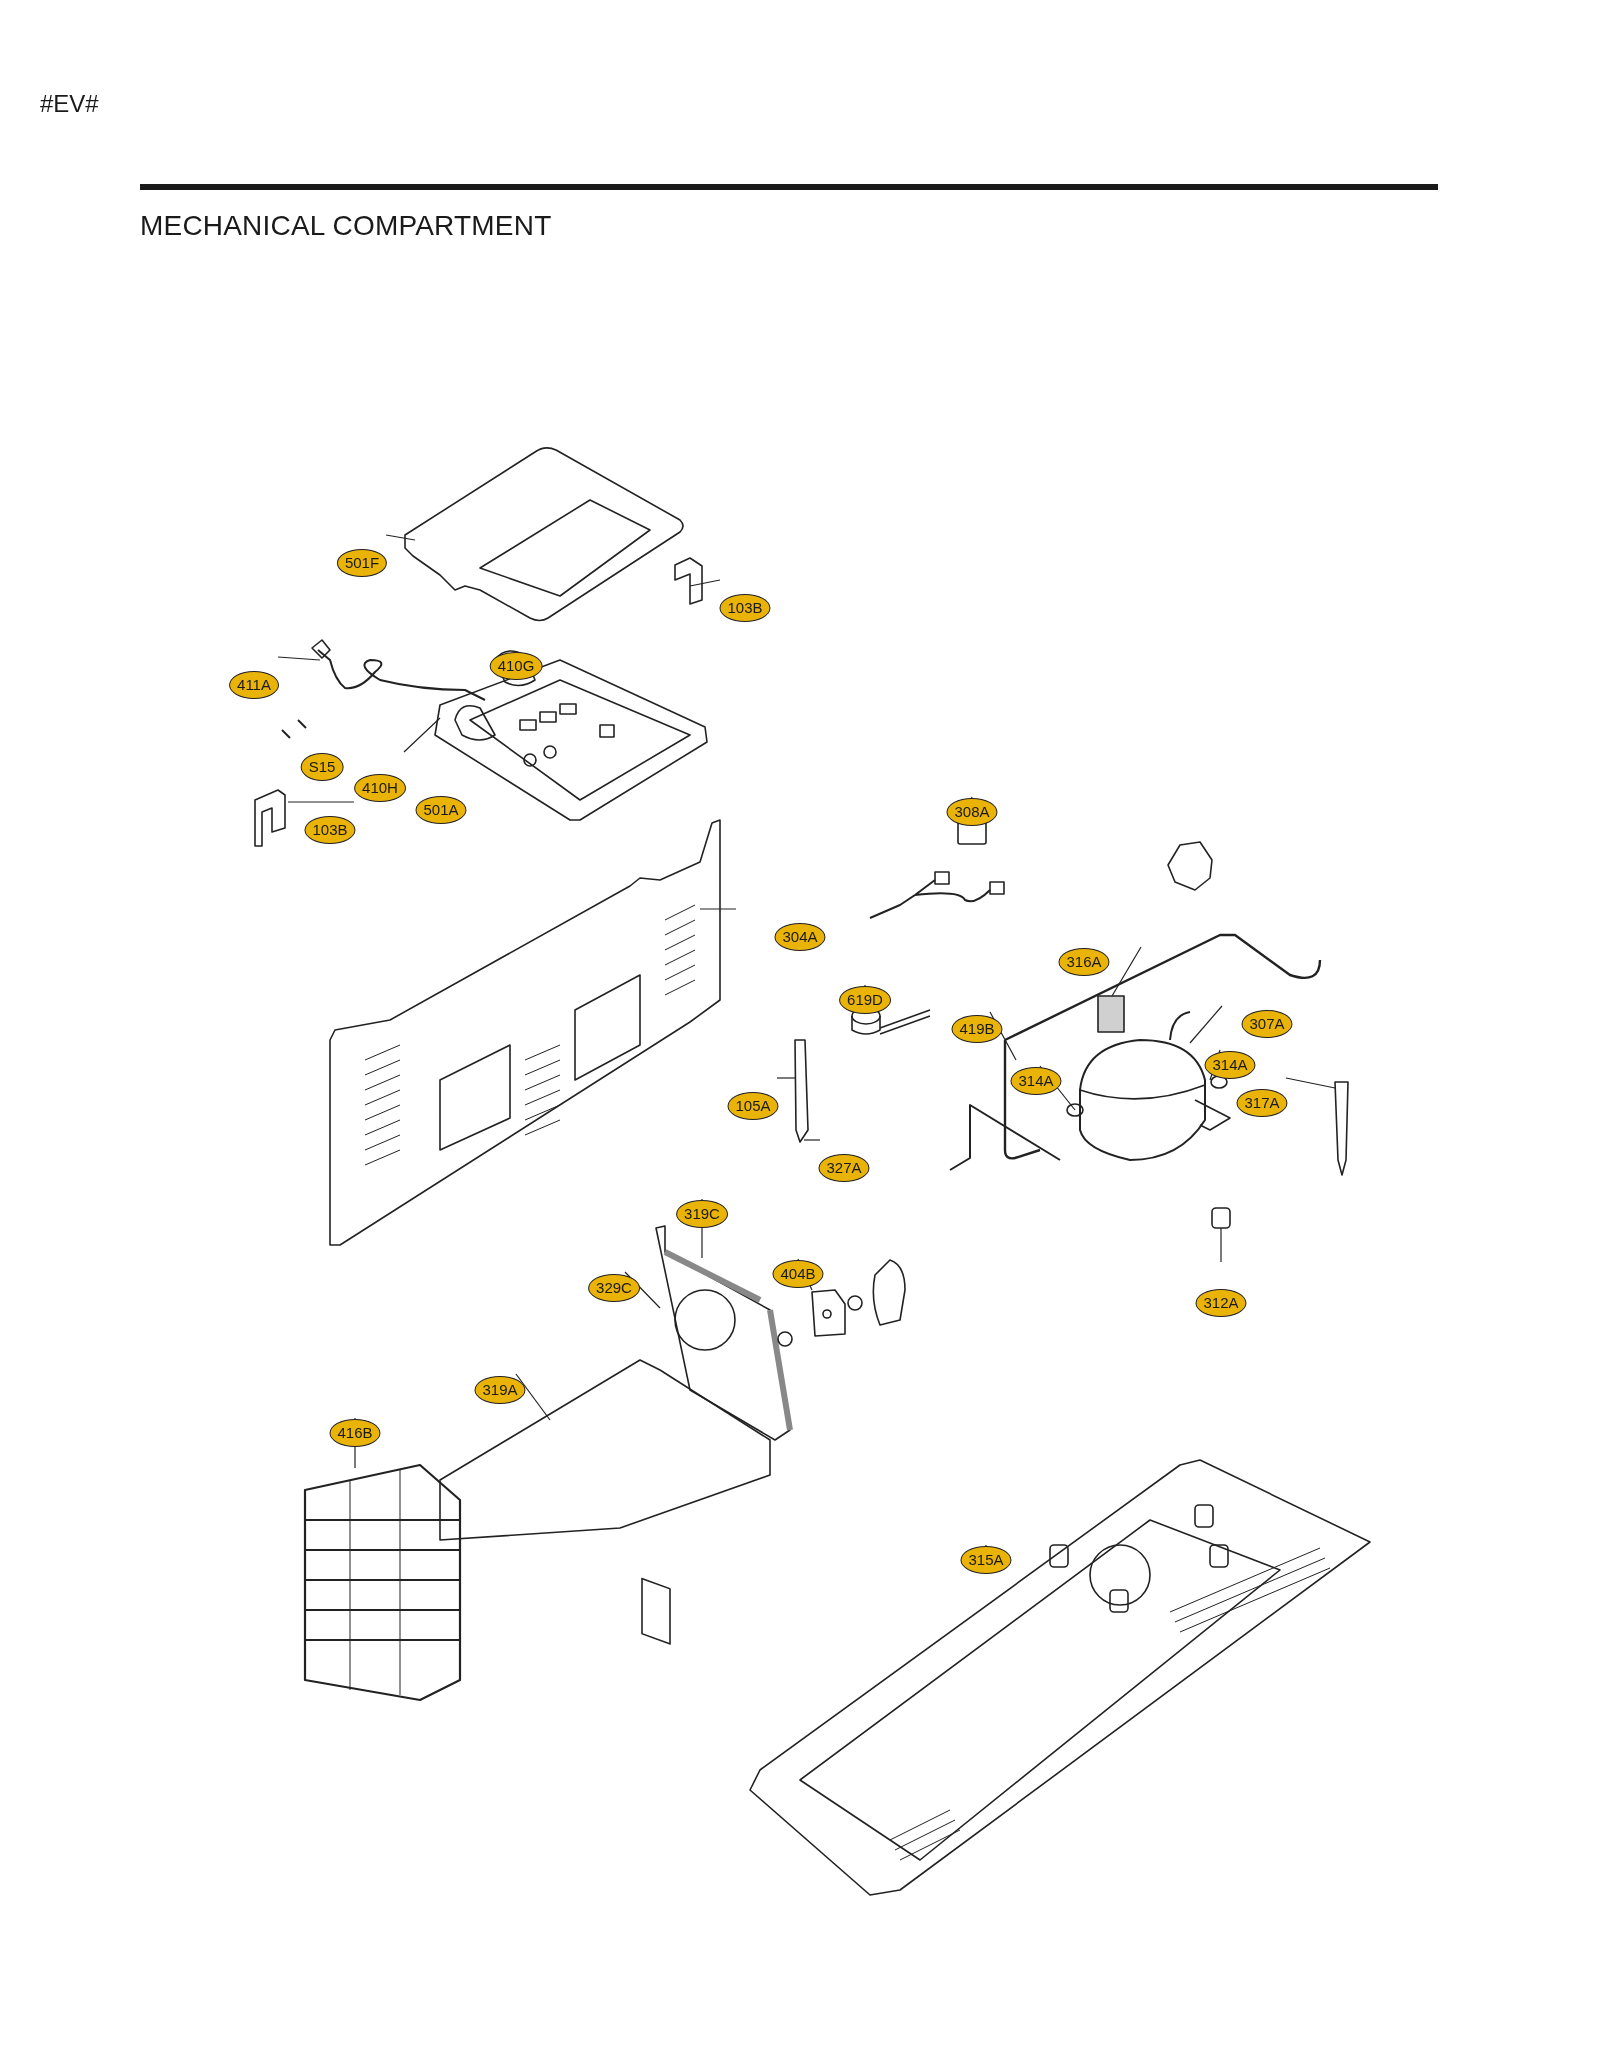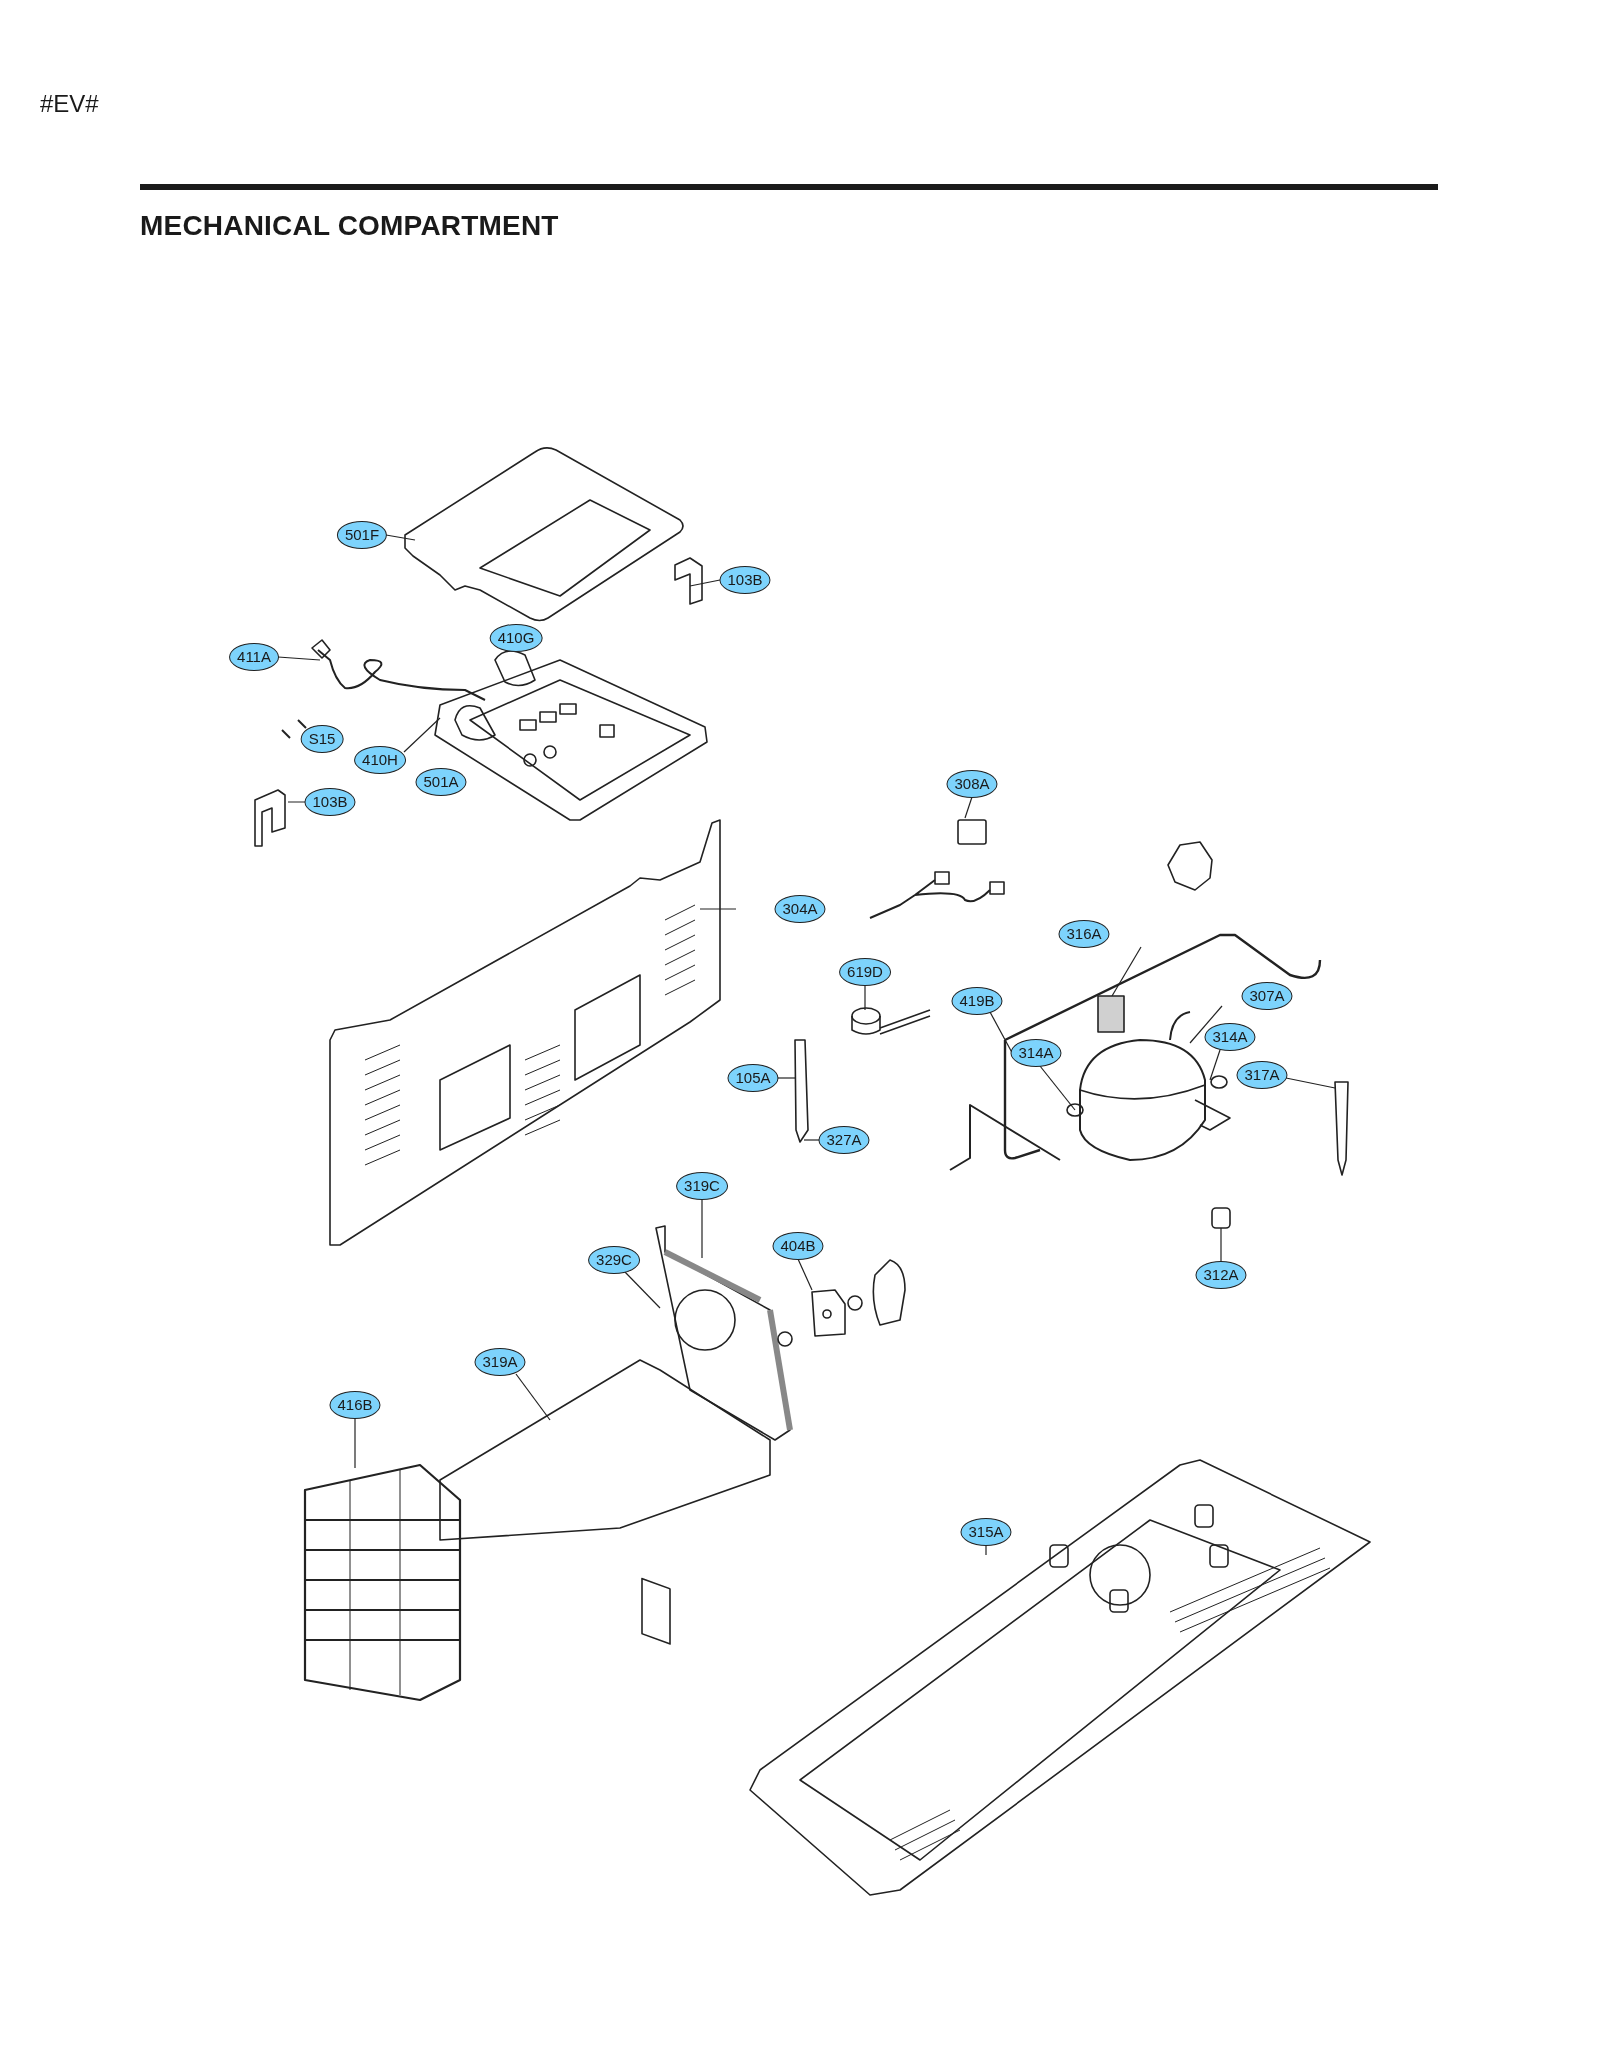--- a/index.html
+++ b/index.html
@@ -1,24 +1,24 @@
 <!DOCTYPE html>
 <html><head>
 <meta charset="utf-8">
 <style>
   html, body { margin: 0; padding: 0; background: #ffffff; }
   body { width: 1600px; height: 2071px; position: relative; overflow: hidden;
          font-family: "Liberation Sans", sans-serif; color: #1a1a1a; }
   .doc-code { position: absolute; left: 40px; top: 46px; font-size: 24px; margin-top: 44px; }
   .rule { position: absolute; left: 140px; top: 184px; width: 1298px; height: 6px; background: #1a1a1a; }
-  .title { position: absolute; left: 140px; top: 210px; font-size: 28px; font-weight: bold; letter-spacing: 0.2px; }
+  .title { position: absolute; left: 140px; top: 210px; font-size: 28px; font-weight: normal; letter-spacing: 0.2px; }
   svg.drawing { position: absolute; left: 0; top: 0; width: 1600px; height: 2071px; }
   .callout { position: absolute; height: 26px; border: 1.5px solid #222; border-radius: 50%;
-             background: #7dd3fc; font-size: 15px; line-height: 26px; text-align: center;
-             padding: 0 7px; transform: translate(-50%, -50%); white-space: nowrap; cursor: pointer; }
+             background: #eab308; font-size: 15px; line-height: 26px; text-align: center;
+             padding: 0 7px; transform: translate(-50%, -50%); white-space: nowrap; cursor: pointer; margin-top: 28px; }
 </style>
 </head>
 <body>
 
 <div class="doc-code">#EV#</div>
 <div class="rule"></div>
 <div class="title">MECHANICAL COMPARTMENT</div>
 
 <svg class="drawing" viewBox="0 0 1600 2071" fill="none" stroke="#222" stroke-width="1.6" stroke-linejoin="round">
 

